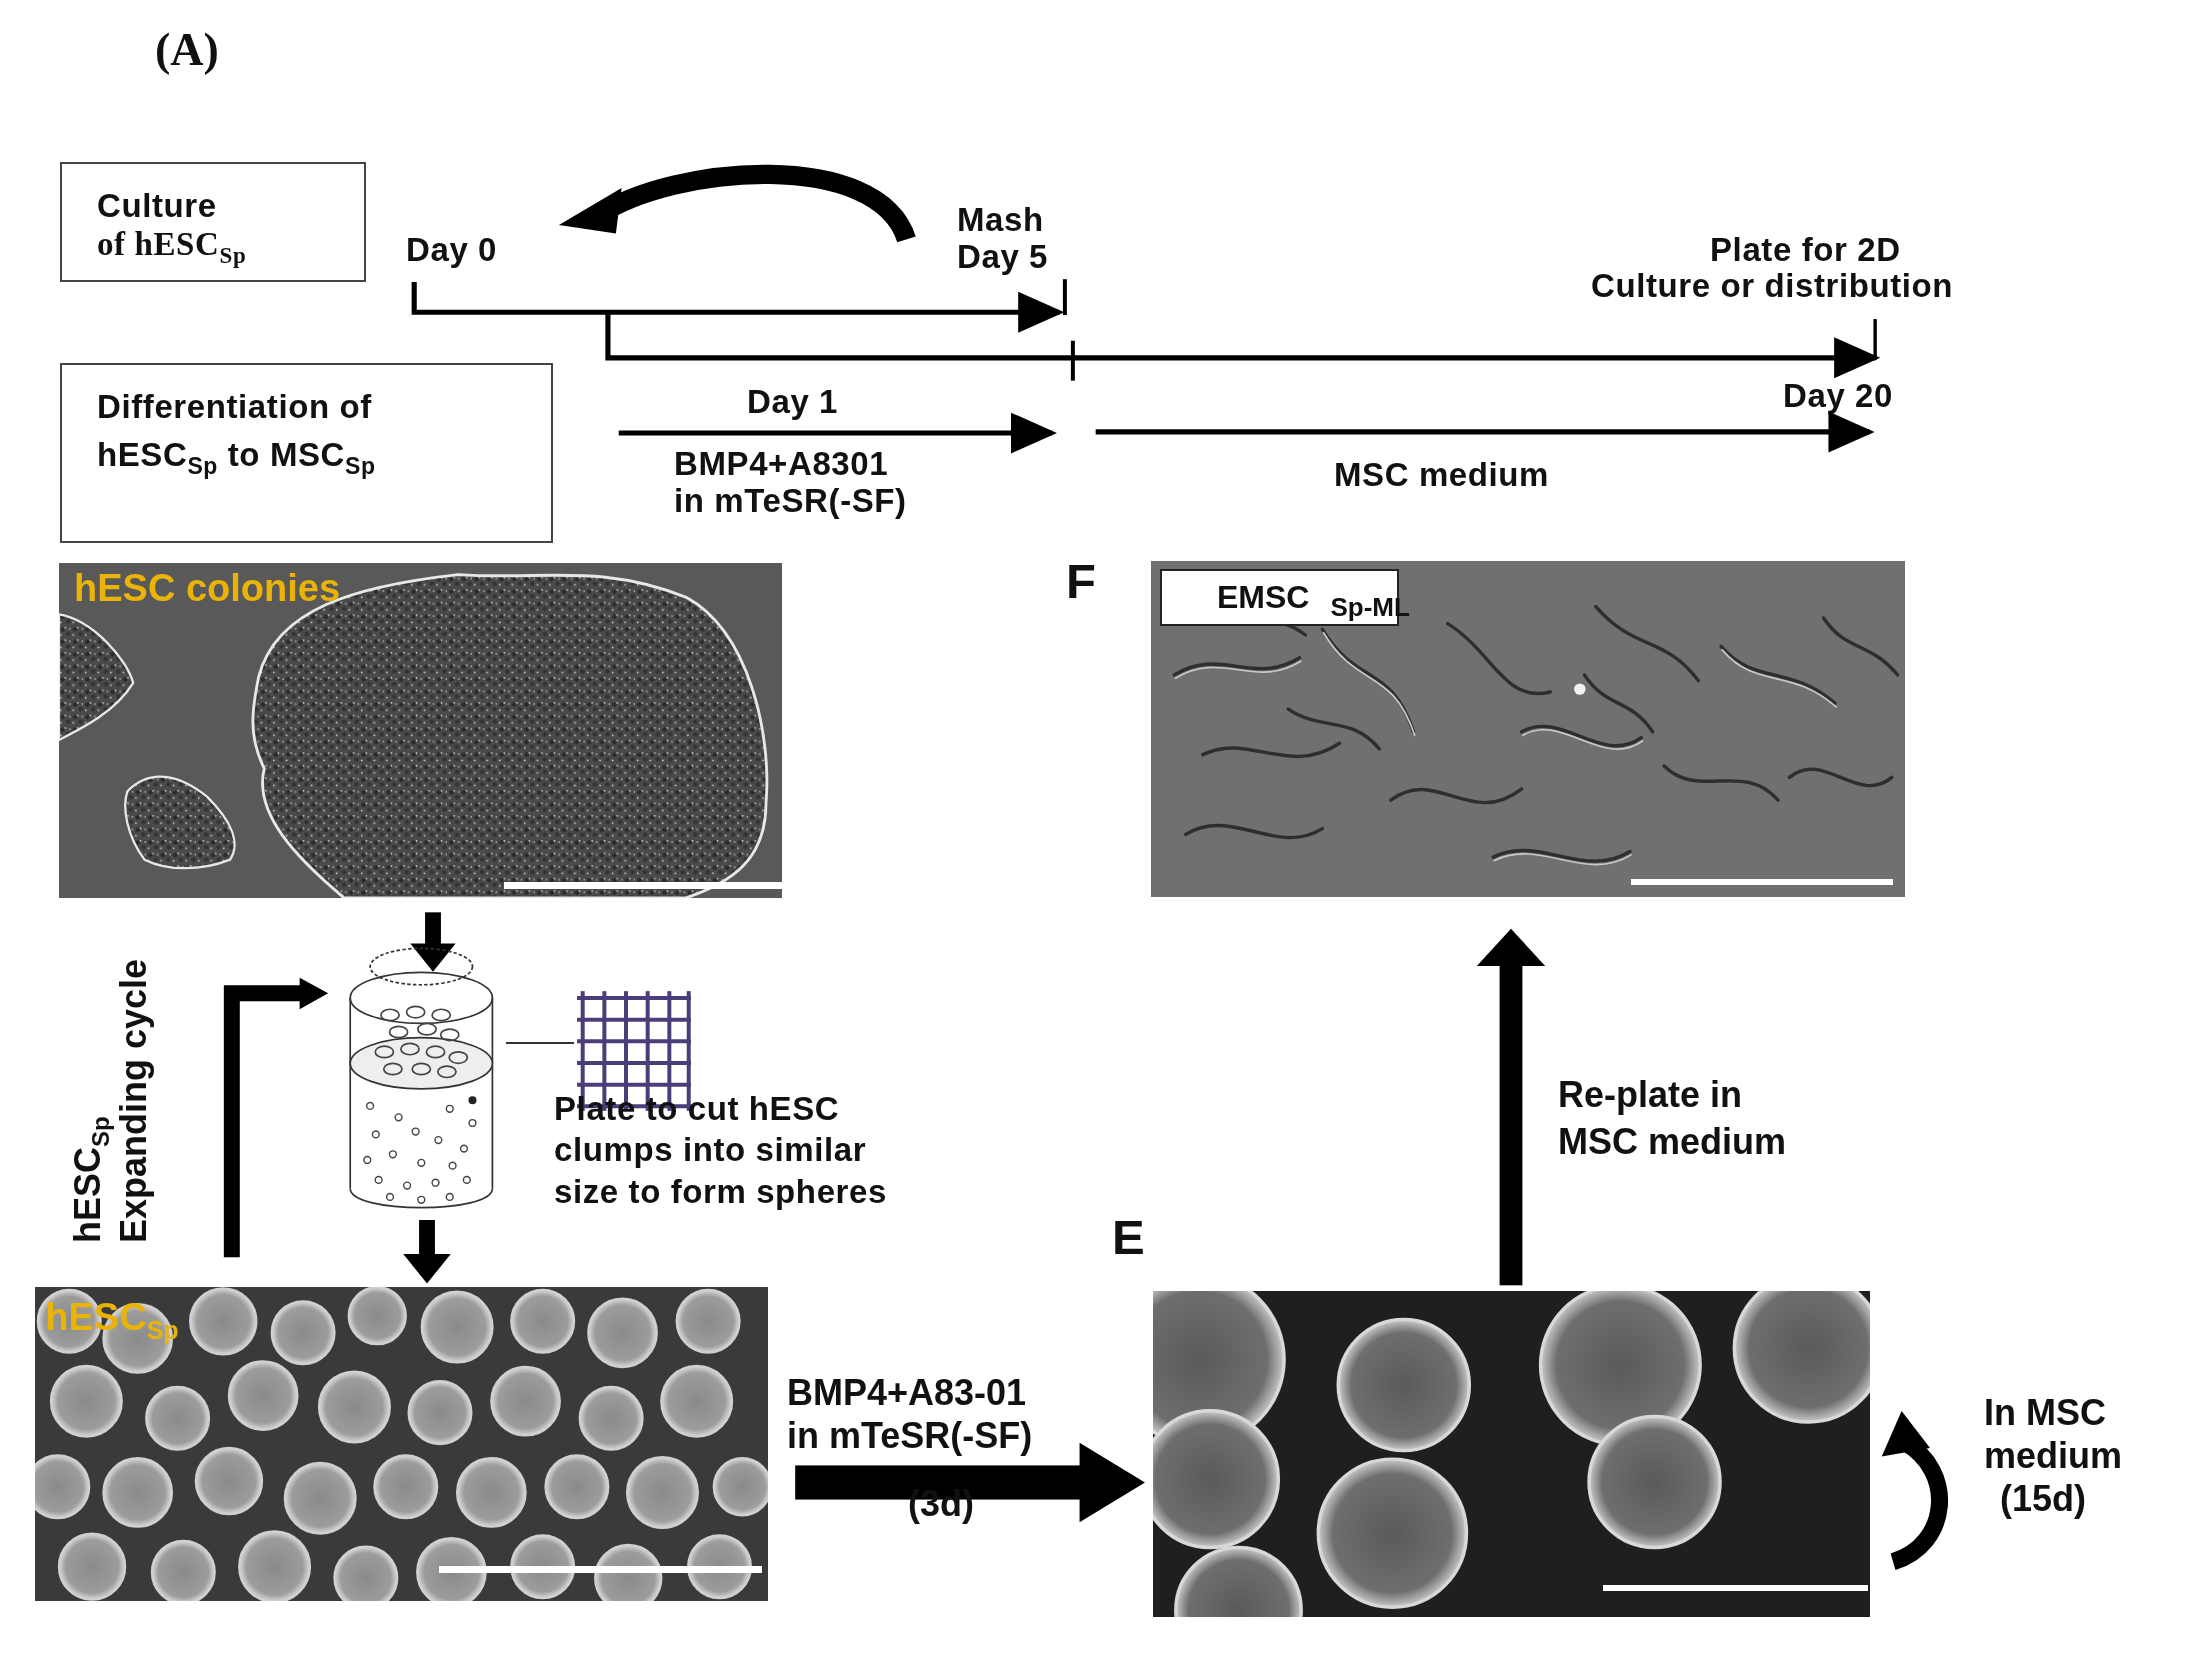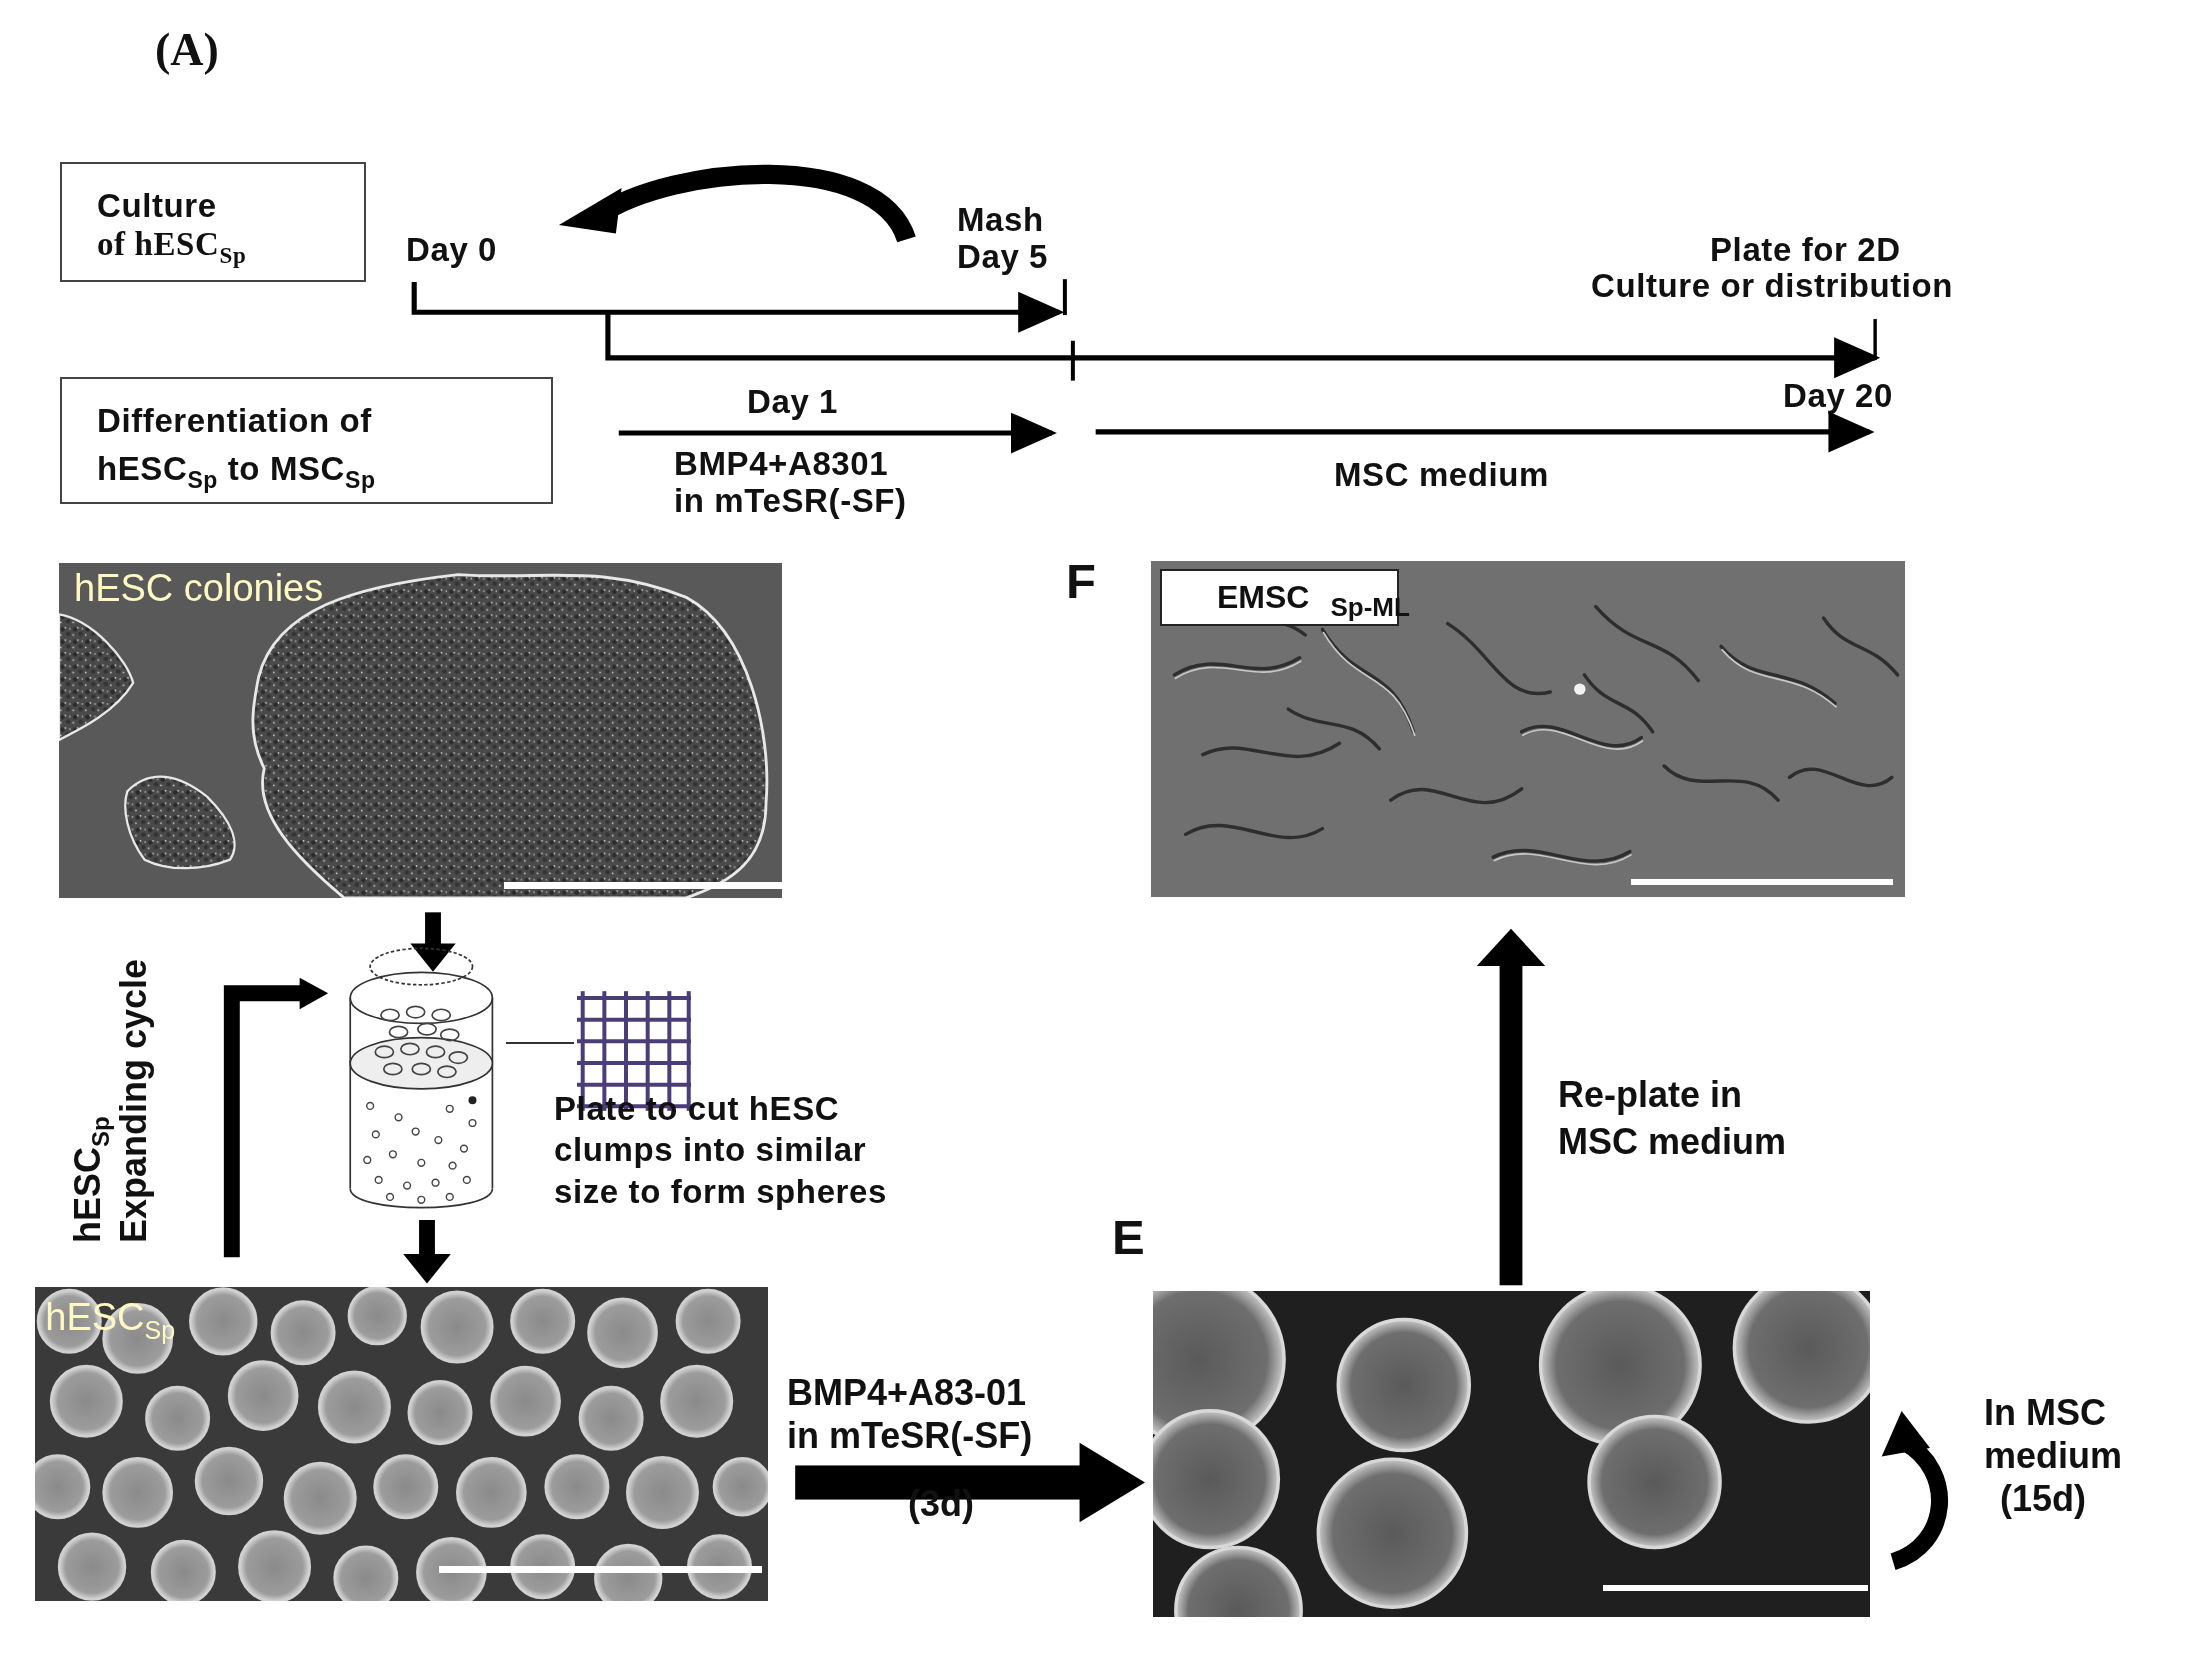--- a/index.html
+++ b/index.html
@@ -7,36 +7,36 @@
          font-family: "Liberation Sans", sans-serif; color: #111; }
   .abs { position: absolute; }
   .panel-tag { font-family: "Liberation Serif", serif; font-weight: bold; font-size: 46px; }
   .box { border: 2.9px solid #444; background: #fff; box-sizing: border-box; }
   .lbl { font-size: 33px; font-weight: bold; line-height: 1.15; white-space: nowrap; letter-spacing: 0.6px; }
   .lbl sub { font-size: 23px; vertical-align: -8px; }
   .big { font-size: 36px; font-weight: bold; line-height: 1.2; white-space: nowrap; }
   .big sub { font-size: 24px; vertical-align: -9px; }
   .micro { overflow: hidden; }
   .scalebar { position: absolute; height: 6.8px; background: #fff; }
-  .caption-w { color: #fef9c3; font-size: 38px; line-height: 1; white-space: nowrap; }
+  .caption-w { color: #eab308; font-size: 38px; line-height: 1; white-space: nowrap; font-weight: bold; }
   .caption-w sub { font-size: 25px; vertical-align: -9px; }
   .caption-box { background: #fff; border: 2.3px solid #222; box-sizing: border-box; color: #111; font-weight: bold; white-space: nowrap; }
   svg { display: block; }
 </style>
 </head>
 <body>
 
 <div class="abs panel-tag" style="left:155px; top:23px;">(A)</div>
 
 <div class="abs box" style="left:60px; top:162px; width:306px; height:120px;">
   <div class="lbl" style="position:absolute; left:35px; top:23px;">Culture</div>
   <div class="lbl" style="position:absolute; left:35px; top:62px;font-family:Liberation Serif, serif;"><span>of hESC</span><sub>Sp</sub></div>
 </div>
 
-<div class="abs box" style="left:60px; top:377px; width:493px; height:127px;">
+<div class="abs box" style="left:60px; top:363px; width:493px; height:180px;">
   <div class="lbl" style="position:absolute; left:35px; top:23px;">Differentiation of</div>
   <div class="lbl" style="position:absolute; left:35px; top:71px;"><span>hESC</span><sub>Sp</sub><span> to MSC</span><sub>Sp</sub></div>
 </div>
 
 <div class="abs lbl" style="left:406px; top:231px;">Day 0</div>
 <div class="abs lbl" style="left:957px; top:201px;">Mash</div>
 <div class="abs lbl" style="left:957px; top:238px;">Day 5</div>
 <div class="abs lbl" style="left:1710px; top:231px;">Plate for 2D</div>
 <div class="abs lbl" style="left:1591px; top:267px;">Culture or distribution</div>
 <div class="abs lbl" style="left:747px; top:383px;">Day 1</div>

